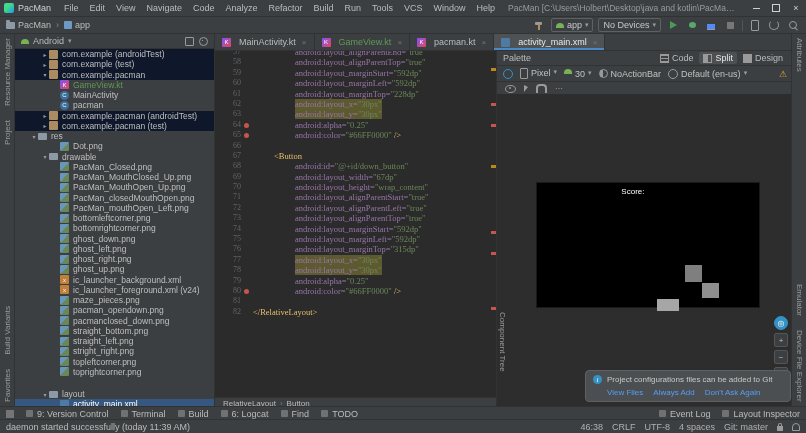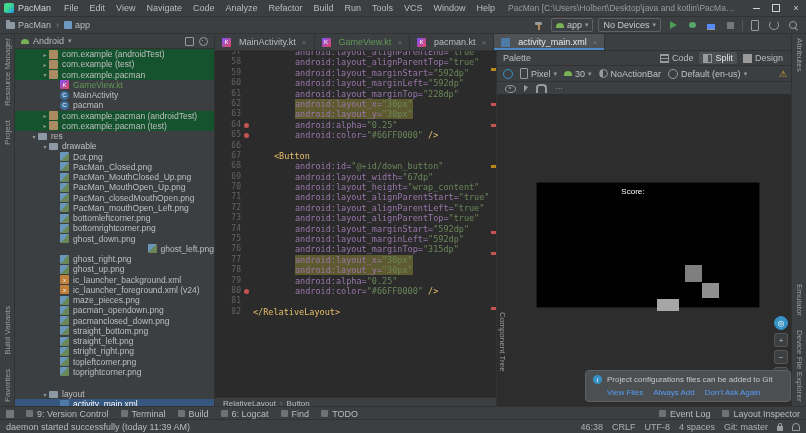--- a/index.html
+++ b/index.html
@@ -55,21 +55,21 @@
   .left-strip .vlabel{transform:rotate(180deg);}
   
   .project-panel{position:absolute;left:15px;top:34px;bottom:27px;width:199px;background:#3c3f41;border-right:1px solid #323232;overflow:hidden;}
   .proj-header{height:14px;display:flex;align-items:center;gap:4px;padding:0 6px;border-bottom:1px solid #323232;}
   .ph-icons{margin-left:auto;display:flex;gap:5px;}
   .gear{width:7px;height:7px;border:1px solid #9a9a9a;border-radius:50%;position:relative;}
   .gear:after{content:"";position:absolute;left:2px;top:2px;width:1px;height:1px;background:#9a9a9a;}
   .target{width:7px;height:7px;border:1px solid #9a9a9a;border-radius:1px;}
   #tree{position:absolute;top:15px;left:0;right:0;bottom:0;}
   .trow{height:10.25px;display:flex;align-items:center;white-space:nowrap;cursor:default;font-size:8.5px;color:#bfbfbf;}
-  .trow.green{background:#14532d;}
+  .trow.green{background:#0f172a;}
   .trow.sel{background:#365880;color:#ffffff;}
   .trow .arrow{width:8px;flex:0 0 auto;font-size:6px;color:#9a9a9a;text-align:center;}
   .trow .lbl.added{color:#629755;}
   .ic{width:9px;height:9px;margin:0 4px 0 0;flex:0 0 auto;border-radius:1px;display:flex;align-items:center;justify-content:center;
       font-size:6px;color:#fff;line-height:1;}
   .ic.pkg{background:#ab8b62;}
   .ic.kt{background:linear-gradient(135deg,#7f52ff,#e44857);}
   .ic.cls{background:#3c6e9e;border-radius:50%;}
   .ic.folder{background:#8d9aa5;height:7px;position:relative;}
   .ic.img{background:linear-gradient(135deg,#6897bb 50%,#6a8759 50%);}
@@ -78,21 +78,21 @@
   
   .tabstrip{position:absolute;left:215px;top:34px;right:15px;height:16px;background:#3c3f41;border-bottom:1px solid #323232;
             display:flex;align-items:stretch;}
   .tab{display:flex;align-items:center;gap:4px;padding:0 7px;border-right:1px solid #323232;cursor:default;}
   .tab .x{color:#777;font-size:8px;margin-left:2px;}
   .tab.sel{background:#4e5254;box-shadow:inset 0 -2px 0 #4a88c7;color:#e8e8e8;}
   .tab .lbl.added{color:#629755;}
   
   .editor-pane{position:absolute;left:215px;top:51px;width:281px;height:346px;background:#2b2b2b;overflow:hidden;}
   #code{margin-top:-4px;font-family:"DejaVu Sans Mono",monospace;font-size:8.5px;line-height:10.4px;}
-  .cl{position:relative;padding-left:38px;white-space:pre;height:10.4px;}
+  .cl{position:relative;padding-left:38px;white-space:pre;height:10.4px;font-family:Liberation Serif, serif;}
   .ln{position:absolute;left:0;top:0;width:26px;text-align:right;color:#606366;font-size:8px;}
   .errdot{position:absolute;left:29px;top:3px;width:5px;height:5px;border-radius:50%;background:#c75450;}
   .attr{color:#9876aa;}
   .attr.hl{background:#5e5a2f;}
   .val{color:#6a8759;}
   .tag{color:#e8bf6a;}
   .stripe{position:absolute;right:0;top:0;bottom:0;width:5px;background:#2b2b2b;}
   .mark{position:absolute;right:0;width:5px;height:3px;}
   .editor-crumbs{position:absolute;left:215px;top:397px;width:281px;height:10px;background:#3c3f41;border-top:1px solid #323232;
                  display:flex;align-items:center;gap:4px;padding:0 8px;font-size:8px;color:#bbbbbb;}
@@ -102,21 +102,21 @@
   .d-rowA{height:14px;background:#3c3f41;border-bottom:1px solid #323232;display:flex;align-items:center;padding:0 6px;}
   .d-rowA .modes{margin-left:auto;display:flex;gap:2px;align-items:center;}
   .mode{display:flex;align-items:center;gap:3px;padding:0 4px;height:12px;border-radius:2px;color:#bbbbbb;cursor:default;}
   .mode.sel{background:#4c5052;color:#e8e8e8;}
   .mic{width:7px;height:7px;border:1px solid #9a9a9a;}
   .mic.code{background:repeating-linear-gradient(to bottom,#9a9a9a 0 1px,transparent 1px 3px);}
   .mic.split{background:linear-gradient(to right,#9a9a9a 50%,transparent 50%);}
   .mic.design{background:#9a9a9a;}
   .d-rowB{height:15px;background:#3c3f41;border-bottom:1px solid #323232;display:flex;align-items:center;gap:7px;padding:0 6px;color:#c0c0c0;}
   .refresh{width:8px;height:8px;border:1px solid #3592c4;border-radius:50%;}
-  .dsel{display:flex;align-items:center;gap:3px;cursor:default;}
+  .dsel{display:flex;align-items:flex-start;gap:3px;cursor:default;}
   .theme-ic{width:7px;height:7px;border:1px solid #9a9a9a;border-radius:50%;background:linear-gradient(to right,#9a9a9a 50%,transparent 50%);}
   .globe{width:8px;height:8px;border:1px solid #9a9a9a;border-radius:50%;background:linear-gradient(to bottom,transparent 45%,#9a9a9a 45%,#9a9a9a 55%,transparent 55%);}
   .warn{margin-left:auto;color:#e6a935;font-size:9px;}
   .d-rowC{height:13px;background:#3c3f41;border-bottom:1px solid #323232;display:flex;align-items:center;gap:8px;padding:0 8px;}
   .eye{width:9px;height:6px;border:1px solid #9a9a9a;border-radius:50%;position:relative;}
   .eye:after{content:"";position:absolute;left:3px;top:1px;width:2px;height:2px;border-radius:50%;background:#9a9a9a;}
   .cursor-ic{width:0;height:0;border-left:4px solid #9a9a9a;border-top:2px solid transparent;border-bottom:5px solid transparent;}
   .magnet{width:7px;height:7px;border:2px solid #9a9a9a;border-bottom:none;border-radius:4px 4px 0 0;}
   .dots{color:#9a9a9a;font-size:8px;letter-spacing:1px;}
   .d-surface{position:absolute;left:0;right:0;top:43px;bottom:0;background:#2d2d2d;}
@@ -290,33 +290,33 @@
       <div class="trow green" style="padding-left: 26px;">
         <span class="arrow">▸</span>
         <span class="ic pkg"></span>
         <span class="lbl">com.example.pacman (test)</span>
       </div>
       <div class="trow" style="padding-left: 15px;">
         <span class="arrow">▾</span>
         <span class="ic folder"></span>
         <span class="lbl">res</span>
       </div>
+      <div class="trow" style="padding-left: 37px;">
+        <span class="arrow"></span>
+        <span class="ic img"></span>
+        <span class="lbl">Dot.png</span>
+      </div>
       <div class="trow" style="padding-left: 26px;">
         <span class="arrow">▾</span>
         <span class="ic folder"></span>
         <span class="lbl">drawable</span>
       </div>
       <div class="trow" style="padding-left: 37px;">
         <span class="arrow"></span>
         <span class="ic img"></span>
-        <span class="lbl">Dot.png</span>
-      </div>
-      <div class="trow" style="padding-left: 37px;">
-        <span class="arrow"></span>
-        <span class="ic img"></span>
         <span class="lbl">PacMan_Closed.png</span>
       </div>
       <div class="trow" style="padding-left: 37px;">
         <span class="arrow"></span>
         <span class="ic img"></span>
         <span class="lbl">PacMan_MouthClosed_Up.png</span>
       </div>
       <div class="trow" style="padding-left: 37px;">
         <span class="arrow"></span>
         <span class="ic img"></span>
@@ -340,21 +340,21 @@
       <div class="trow" style="padding-left: 37px;">
         <span class="arrow"></span>
         <span class="ic img"></span>
         <span class="lbl">bottomrightcorner.png</span>
       </div>
       <div class="trow" style="padding-left: 37px;">
         <span class="arrow"></span>
         <span class="ic img"></span>
         <span class="lbl">ghost_down.png</span>
       </div>
-      <div class="trow" style="padding-left: 37px; justify-content: flex-end;">
+      <div class="trow" style="padding-left: 37px;">
         <span class="arrow"></span>
         <span class="ic img"></span>
         <span class="lbl">ghost_left.png</span>
       </div>
       <div class="trow" style="padding-left: 37px;">
         <span class="arrow"></span>
         <span class="ic img"></span>
         <span class="lbl">ghost_right.png</span>
       </div>
       <div class="trow" style="padding-left: 37px;">

